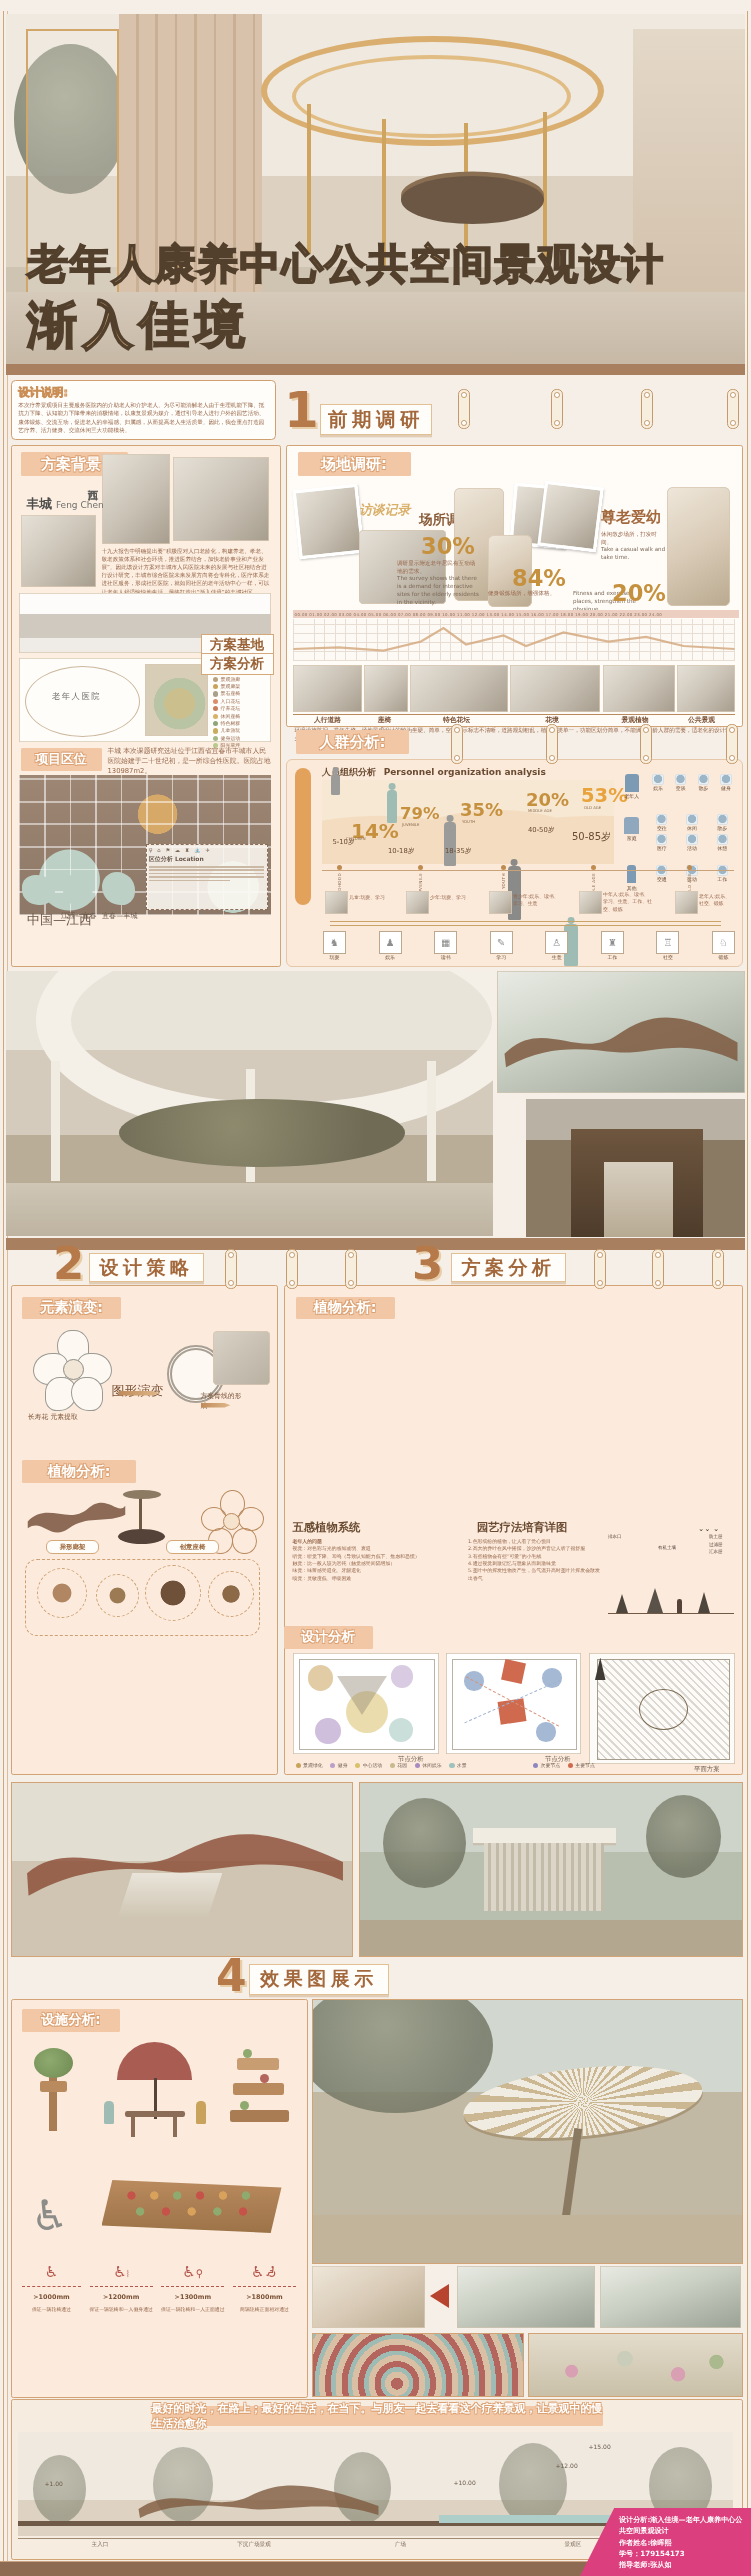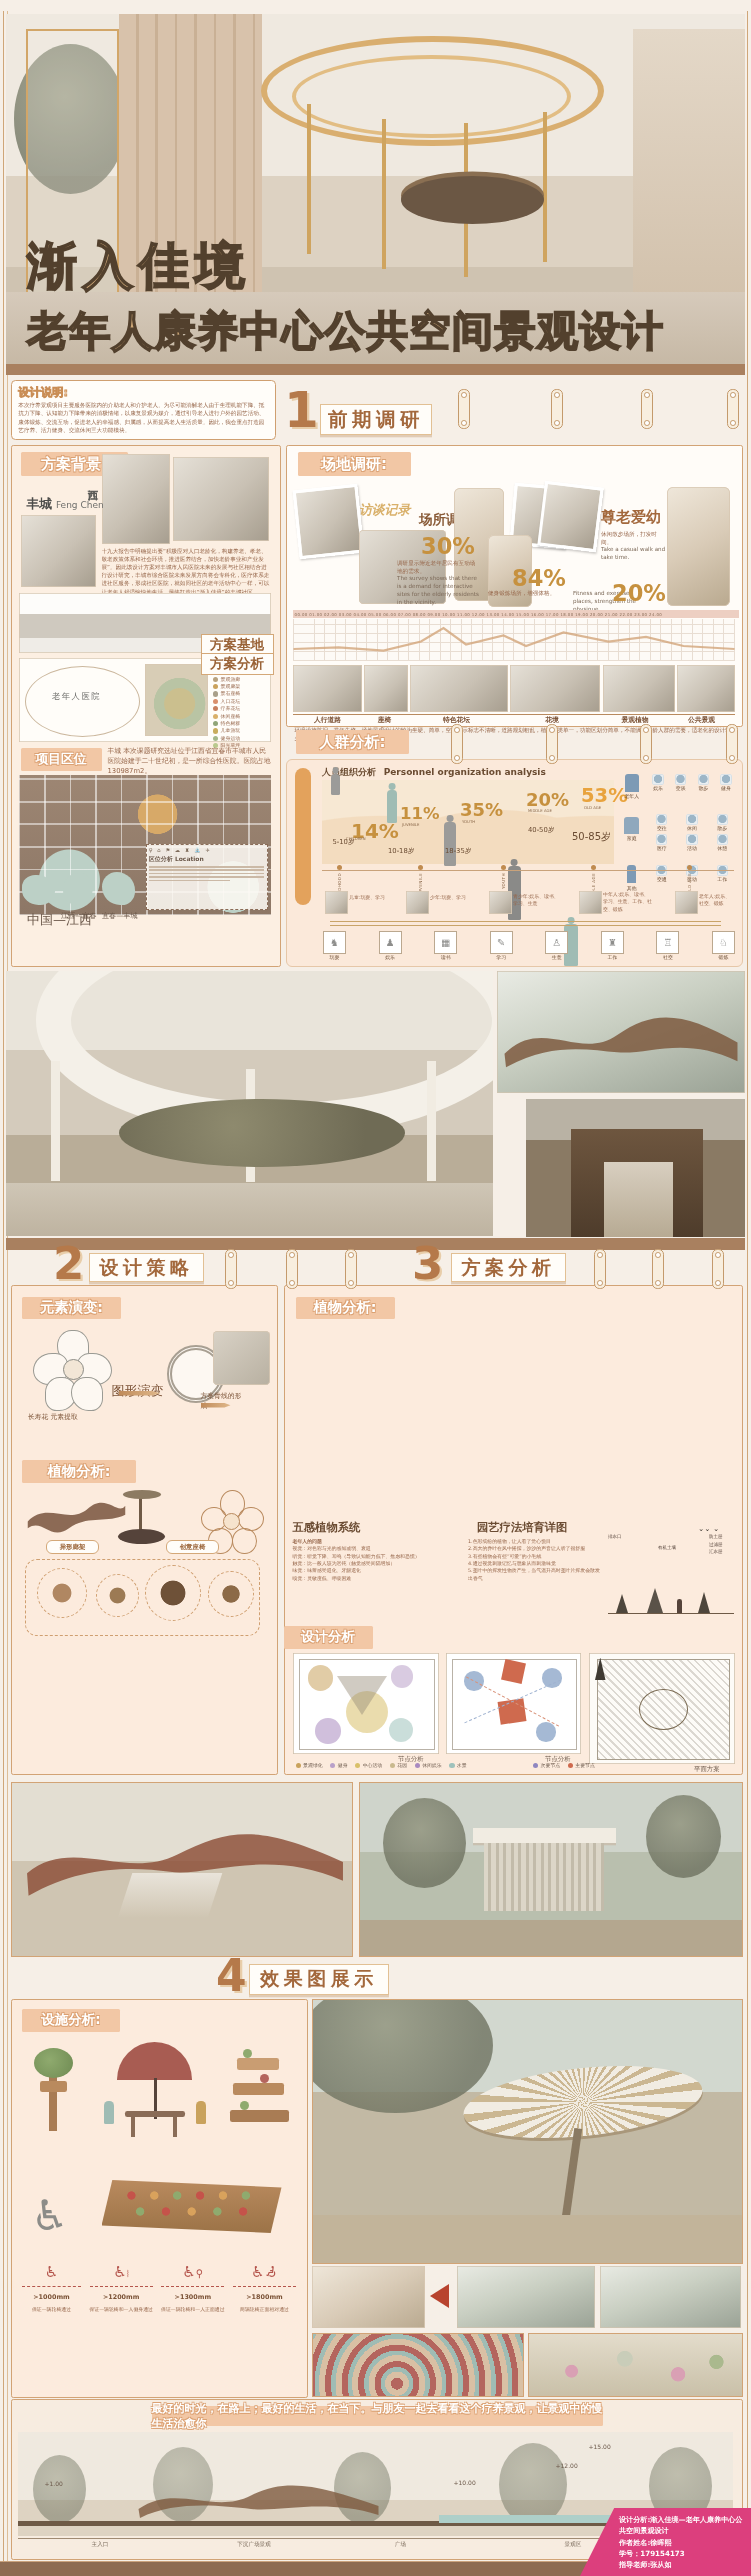--- a/index.html
+++ b/index.html
@@ -66,22 +66,22 @@
     <div class="abs" style="left:255px;top:22.5px;width:331px;height:98px;border:6.8px solid #d9ae6f;border-radius:50%;background:transparent"></div>
     <div class="abs" style="left:286px;top:41px;width:271px;height:75px;border:4.5px solid #e2bd83;border-radius:50%"></div>
     <div class="abs" style="left:301px;top:90px;width:3.8px;height:150px;background:#cfa45f"></div>
     <div class="abs" style="left:376px;top:105px;width:3.8px;height:150px;background:#cfa45f"></div>
     <div class="abs" style="left:458px;top:109px;width:3.8px;height:154px;background:#cfa45f"></div>
     <div class="abs" style="left:537px;top:98px;width:3.8px;height:150px;background:#cfa45f"></div>
     <div class="abs" style="left:395px;top:162px;width:143px;height:48px;border-radius:50%;background:#6b5744;box-shadow:0 -4.5px 0 #8a6f52"></div>
     <div class="abs" style="left:627px;top:15px;width:112px;height:346px;background:linear-gradient(#e4d8c8,#cdbba4)"></div>
     <div class="abs" style="left:0;bottom:0;width:739px;height:83px;background:linear-gradient(#d6cabb,#c4b6a2)"></div>
     <div class="abs" style="left:21px;top:219px;width:699px">
+      <div style="font-size:41px;font-weight:900;color:#cfa878;-webkit-text-stroke:1.9px #52402d;letter-spacing:1.5px;margin-top:4.5px">老年人康养中心公共空间景观设计</div>
       <div style="font-size:50px;font-weight:900;color:#cfa878;-webkit-text-stroke:1.9px #52402d;letter-spacing:6px">渐入佳境</div>
-      <div style="font-size:41px;font-weight:900;color:#cfa878;-webkit-text-stroke:1.9px #52402d;letter-spacing:1.5px;margin-top:4.5px">老年人康养中心公共空间景观设计</div>
       <div style="font-size:11.6px;font-weight:bold;color:#a9765a;opacity:.9;margin-top:4.5px">Gradually enter blissful circumstances--Landscape design of public space in elderly rehabilitation center</div>
     </div>
     <div class="abs" style="left:0;bottom:0;width:739px;height:10.5px;background:#a9805f"></div>
   </div>
 
   <div class="strap" style="left:458px;top:389px"></div>
   <div class="strap" style="left:551px;top:389px"></div>
   <div class="strap" style="left:641px;top:389px"></div>
   <div class="strap" style="left:727px;top:389px"></div>
 
@@ -216,21 +216,21 @@
       <span style="font-weight:bold;margin-left:4.5px">Personnel organization analysis</span>
     </div>
     <div class="abs" style="left:35px;top:19.5px;width:292px;height:84px;background:radial-gradient(ellipse at 20% 100%,#f3dcbf 0 40%,transparent 41%),radial-gradient(ellipse at 60% 100%,#f3dcbf 0 45%,transparent 46%),radial-gradient(ellipse at 95% 100%,#f3dcbf 0 40%,transparent 41%),#f7e8d3">
 
       <div class="abs fig" style="left:9px;bottom:6px;width:9px;height:21px;background:#9b9b99"></div>
       <div class="abs pct" style="left:29px;top:39px;font-size:20px">14%</div>
       <div class="abs" style="left:24px;top:56px;font-size:3.8px;color:#8c6a4c">CHILDREN</div>
       <div class="abs" style="left:10.5px;top:57px;font-size:6.8px;color:#6b4c33">5-10岁</div>
 
       <div class="abs fig" style="left:65px;bottom:10.5px;width:9.8px;height:33px;background:#9fbcb4"></div>
-      <div class="abs pct" style="left:78px;top:24px;font-size:16.5px">11%</div>
+      <div class="abs pct" style="left:78px;top:24px;font-size:16.5px">79%</div>
       <div class="abs" style="left:80px;top:42px;font-size:3.8px;color:#8c6a4c">JUVENILE</div>
       <div class="abs" style="left:66px;top:66px;font-size:6.8px;color:#6b4c33">10-18岁</div>
 
       <div class="abs fig" style="left:122px;bottom:12px;width:12px;height:44px;background:#9b9b99"></div>
       <div class="abs pct" style="left:138px;top:19.5px;font-size:18px">35%</div>
       <div class="abs" style="left:140px;top:39px;font-size:3.8px;color:#8c6a4c">YOUTH</div>
       <div class="abs" style="left:123px;top:66px;font-size:6.8px;color:#6b4c33">18-35岁</div>
 
       <div class="abs fig" style="left:186px;bottom:12px;width:12.8px;height:54px;background:#8a8a88"></div>
       <div class="abs pct" style="left:204px;top:9px;font-size:18px">20%</div>

